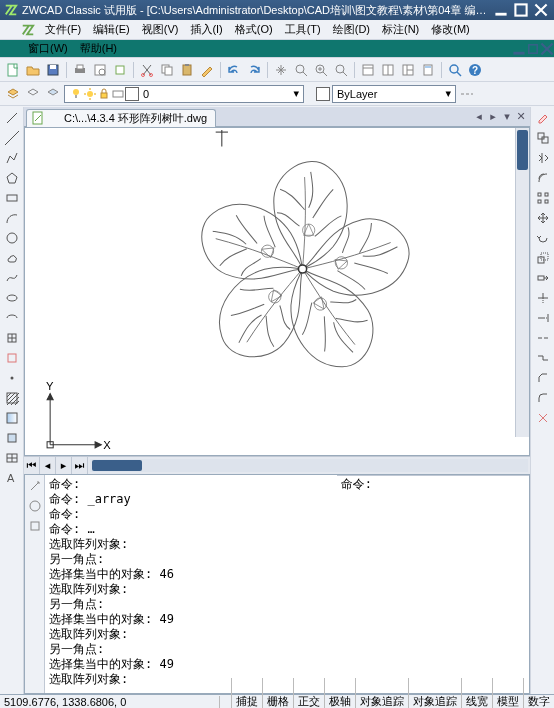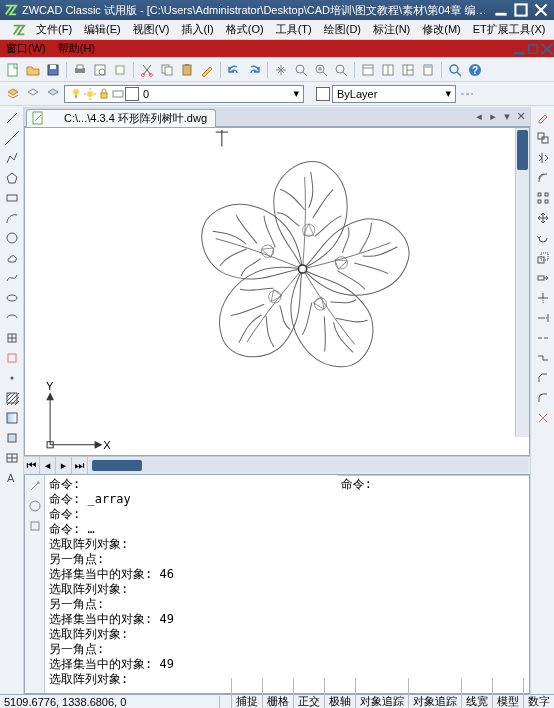--- a/index.html
+++ b/index.html
@@ -5,24 +5,24 @@
   * { margin:0; padding:0; box-sizing:border-box; }
   body { width:554px; height:708px; font-family:"Microsoft YaHei","SimSun",Arial,sans-serif; font-size:11px; background:#eef1f6; overflow:hidden; position:relative; }
 
   
   .titlebar { height:20px; background:linear-gradient(#3a5f8a,#2f4f75); color:#fff; display:flex; align-items:center; padding:0 4px; }
   .titlebar .logo { width:14px; height:14px; color:#9fe96b; margin-right:4px; }
   .titlebar .title { flex:1; white-space:nowrap; overflow:hidden; text-overflow:ellipsis; font-size:11px; }
   .titlebar .winbtn { width:18px; height:16px; display:flex; align-items:center; justify-content:center; color:#fff; margin-left:2px; cursor:pointer; }
 
   
-  .menubar { height:20px; background:#eef1f6; display:flex; align-items:center; padding-left:12px; border-bottom:1px solid #d0d6e0; }
+  .menubar { height:20px; background:#eef1f6; display:flex; align-items:center; padding-left:21px; border-bottom:1px solid #d0d6e0; }
   .menubar .logo { width:14px; height:14px; color:#6aa84f; margin-right:4px; }
   .menubar .mitem { padding:2px 6px; cursor:pointer; }
-  .menubar2 { height:18px; background:#b91c1c; display:flex; align-items:center; border-bottom:1px solid #d0d6e0; }
+  .menubar2 { height:18px; background:#0f766e; display:flex; align-items:center; padding-left:22px; border-bottom:1px solid #d0d6e0; }
   .menubar2 .mitem { padding:1px 6px; cursor:pointer; }
 
   
   .toolbar { height:24px; background:#eef1f6; display:flex; align-items:center; padding:0 4px; gap:2px; border-bottom:1px solid #d0d6e0; }
   .tbtn { width:18px; height:18px; display:flex; align-items:center; justify-content:center; cursor:pointer; border:1px solid transparent; border-radius:2px; }
   .tsep { width:1px; height:16px; background:#c0c8d4; margin:0 2px; }
   .color-swatch { width:14px; height:14px; border:1px solid #666; background:#fff; }
   .combo { height:18px; border:1px solid #7a8ba0; background:#fff; display:flex; align-items:center; padding:0 4px; font-size:11px; }
   .combo .arrow { margin-left:auto; }
 
@@ -106,21 +106,20 @@
   </span>
   <span class="mitem">文件(F)</span>
   <span class="mitem">编辑(E)</span>
   <span class="mitem">视图(V)</span>
   <span class="mitem">插入(I)</span>
   <span class="mitem">格式(O)</span>
   <span class="mitem">工具(T)</span>
   <span class="mitem">绘图(D)</span>
   <span class="mitem">标注(N)</span>
   <span class="mitem">修改(M)</span>
-  <span class="mitem">ET扩展工具(X)</span>
 </div>
 
 <div class="menubar2">
   <span class="mitem">窗口(W)</span>
   <span class="mitem">帮助(H)</span>
   <span style="flex:1"></span>
   <span class="winbtn" style="color:#3a5f8a">
       <svg class="ic" viewBox="0 0 10 10">
         <rect x="1" y="7" width="8" height="2" fill="currentColor"></rect>
       </svg>

